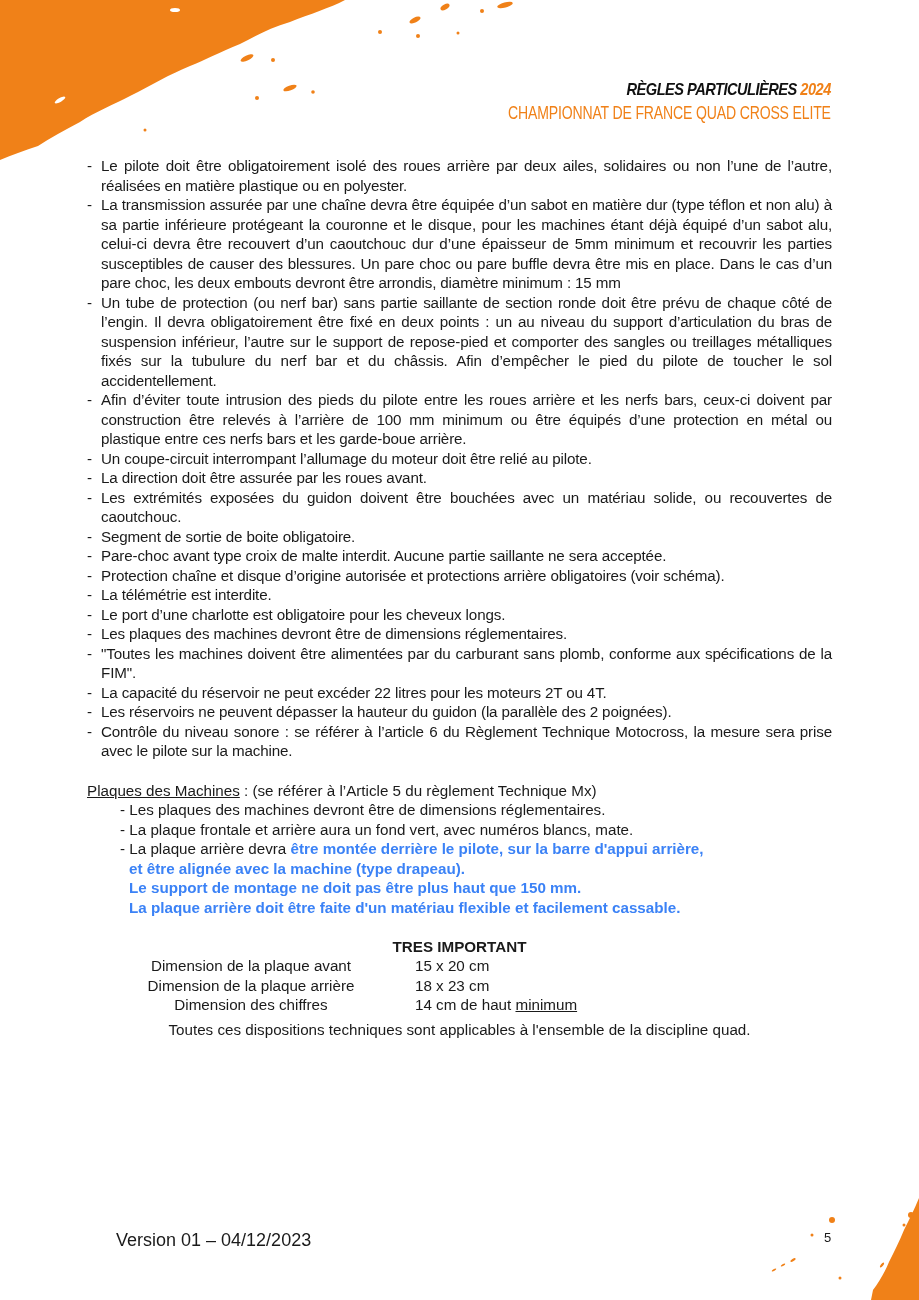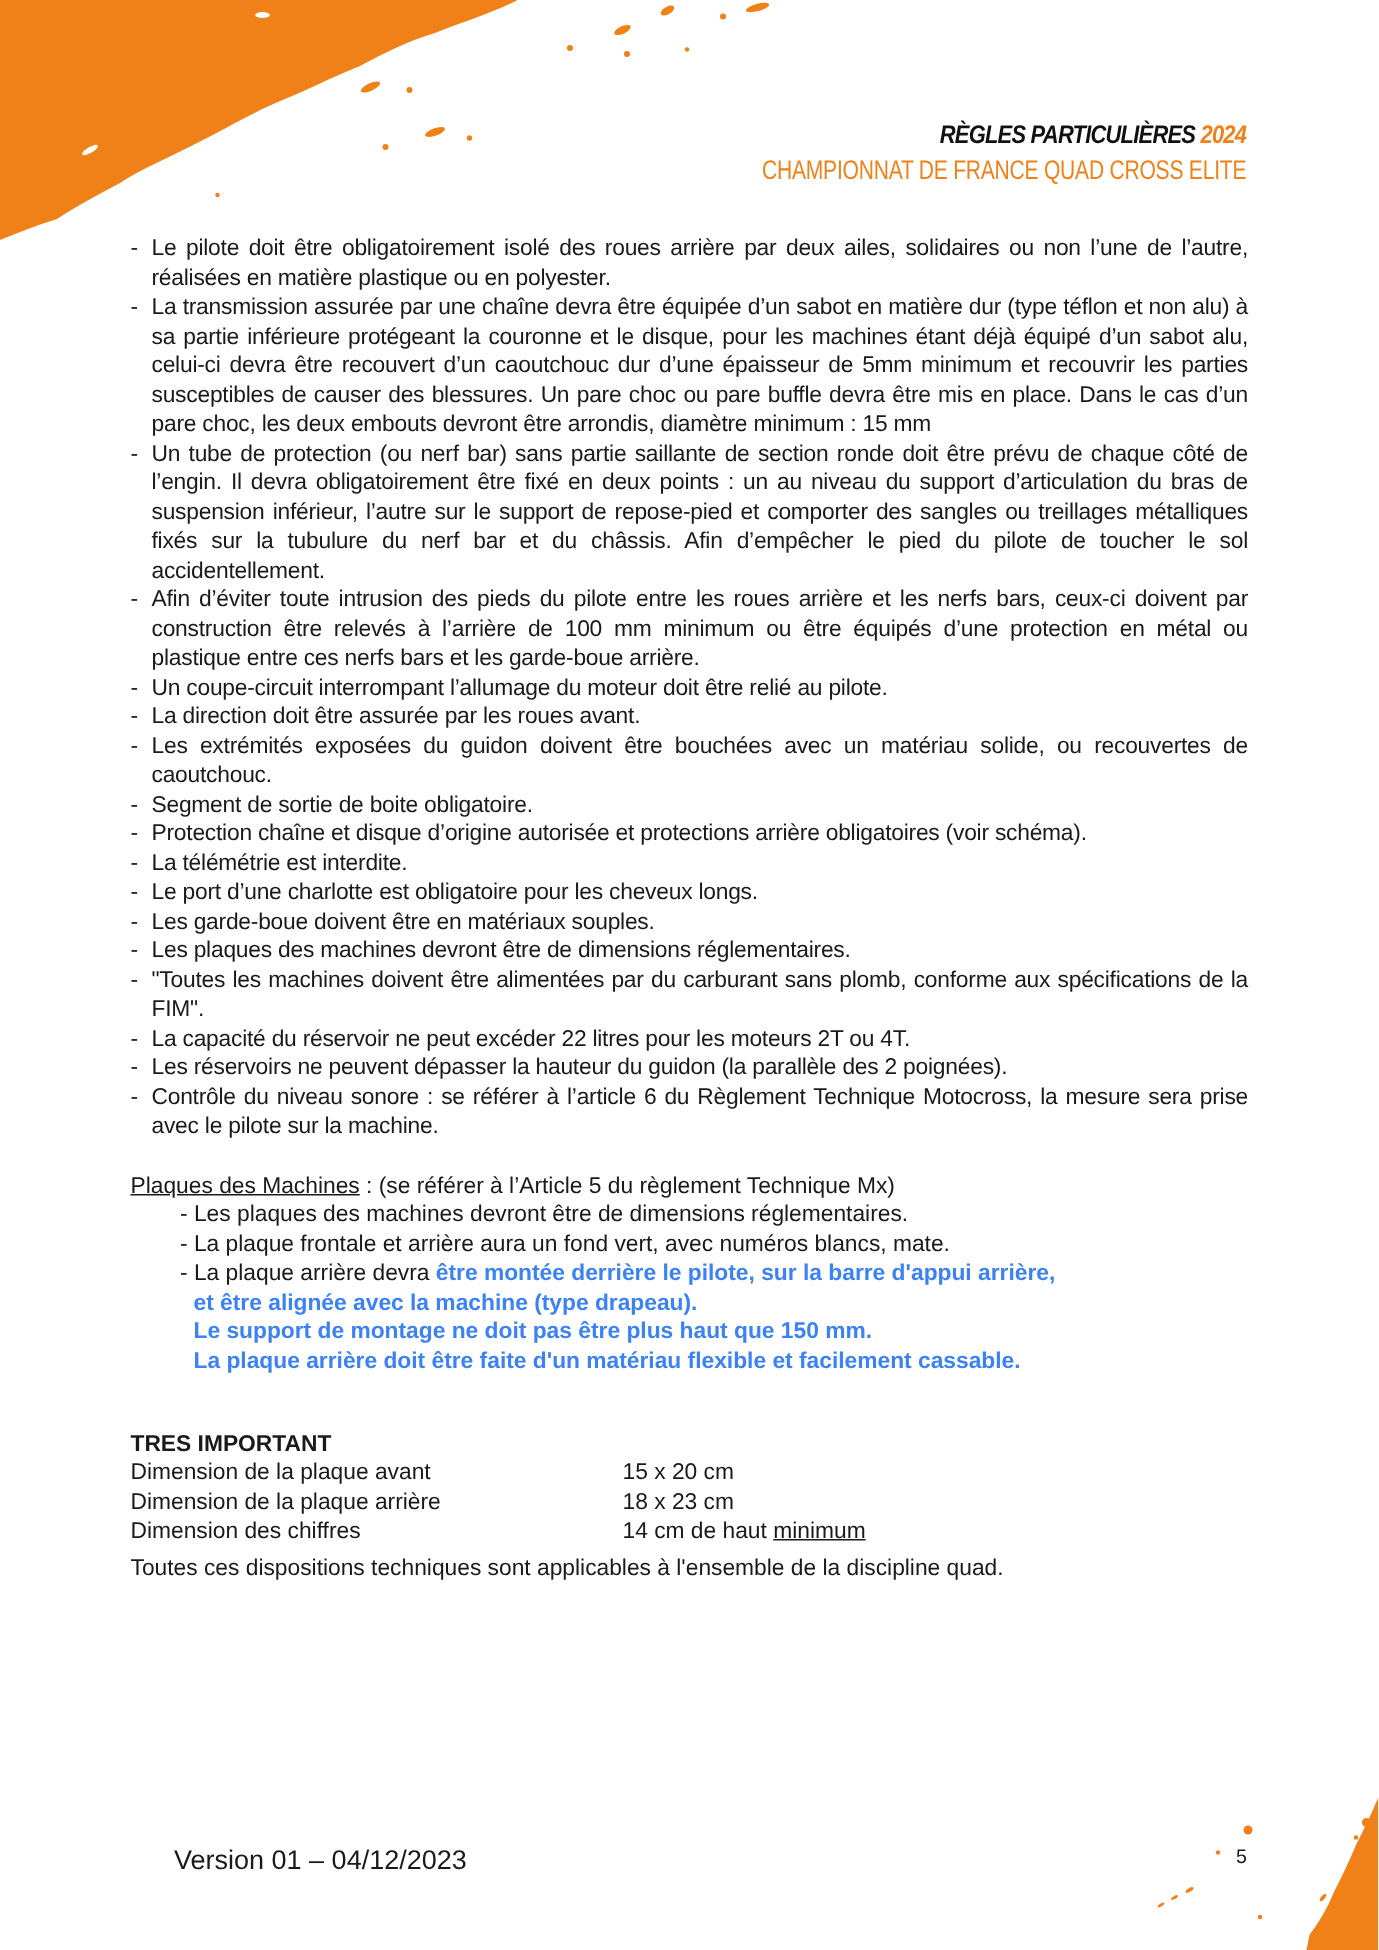--- a/index.html
+++ b/index.html
@@ -29,21 +29,21 @@
       position: relative; padding-left: 14px; line-height: 19.5px;
       text-align: justify; letter-spacing: -0.15px;
     }
     ul.rules li::before { content: "-"; position: absolute; left: 0; top: 0; }
     .plaques-title { margin-top: 20px; line-height: 19.5px; }
     .plaques-title .u { text-decoration: underline; }
     ul.plaques { list-style: none; margin: 0; padding: 0 0 0 33px; }
     ul.plaques li { line-height: 19.5px; }
     .red { color: #3b82f6; font-weight: 700; }
     .red-block { display: block; padding-left: 9px; }
-    .important { margin-top: 36px; }
+    .important { margin-top: 20px; text-align: center; }
     .important .title { font-weight: 700; line-height: 19px; }
     .dim-row { display: flex; line-height: 19.5px; }
     .dim-row .k { width: 328px; }
     .dim-row .v .u { text-decoration: underline; }
     .closing { margin-top: 5px; line-height: 20px; }
     .footer-version { position: absolute; left: 116px; top: 1230px; font-size: 18px; }
     .footer-page { position: absolute; left: 824px; top: 1230px; font-size: 13px; }
   </style>
 </head>
 <body>
@@ -76,24 +76,24 @@
 <div class="content">
   <ul class="rules">
     <li>Le pilote doit être obligatoirement isolé des roues arrière par deux ailes, solidaires ou non l’une de l’autre, réalisées en matière plastique ou en polyester.</li>
     <li>La transmission assurée par une chaîne devra être équipée d’un sabot en matière dur (type téflon et non alu) à sa partie inférieure protégeant la couronne et le disque, pour les machines étant déjà équipé d’un sabot alu, celui-ci devra être recouvert d’un caoutchouc dur d’une épaisseur de 5mm minimum et recouvrir les parties susceptibles de causer des blessures. Un pare choc ou pare buffle devra être mis en place. Dans le cas d’un pare choc, les deux embouts devront être arrondis, diamètre minimum : 15 mm</li>
     <li>Un tube de protection (ou nerf bar) sans partie saillante de section ronde doit être prévu de chaque côté de l’engin. Il devra obligatoirement être fixé en deux points : un au niveau du support d’articulation du bras de suspension inférieur, l’autre sur le support de repose-pied et comporter des sangles ou treillages métalliques fixés sur la tubulure du nerf bar et du châssis. Afin d’empêcher le pied du pilote de toucher le sol accidentellement.</li>
     <li>Afin d’éviter toute intrusion des pieds du pilote entre les roues arrière et les nerfs bars, ceux-ci doivent par construction être relevés à l’arrière de 100 mm minimum ou être équipés d’une protection en métal ou plastique entre ces nerfs bars et les garde-boue arrière.</li>
     <li>Un coupe-circuit interrompant l’allumage du moteur doit être relié au pilote.</li>
     <li>La direction doit être assurée par les roues avant.</li>
     <li>Les extrémités exposées du guidon doivent être bouchées avec un matériau solide, ou recouvertes de caoutchouc.</li>
     <li>Segment de sortie de boite obligatoire.</li>
+    <li>Pare-choc avant type croix de malte interdit. Aucune partie saillante ne sera acceptée.</li>
     <li>Protection chaîne et disque d’origine autorisée et protections arrière obligatoires (voir schéma).</li>
     <li>La télémétrie est interdite.</li>
     <li>Le port d’une charlotte est obligatoire pour les cheveux longs.</li>
-    <li>Les garde-boue doivent être en matériaux souples.</li>
     <li>Les plaques des machines devront être de dimensions réglementaires.</li>
     <li>"Toutes les machines doivent être alimentées par du carburant sans plomb, conforme aux spécifications de la FIM".</li>
     <li>La capacité du réservoir ne peut excéder 22 litres pour les moteurs 2T ou 4T.</li>
     <li>Les réservoirs ne peuvent dépasser la hauteur du guidon (la parallèle des 2 poignées).</li>
     <li>Contrôle du niveau sonore : se référer à l’article 6 du Règlement Technique Motocross, la mesure sera prise avec le pilote sur la machine.</li>
   </ul>
 
   <div class="plaques-title">
     <span class="u">Plaques des Machines</span><span> : (se référer à l’Article 5 du règlement Technique Mx)</span>
   </div>

